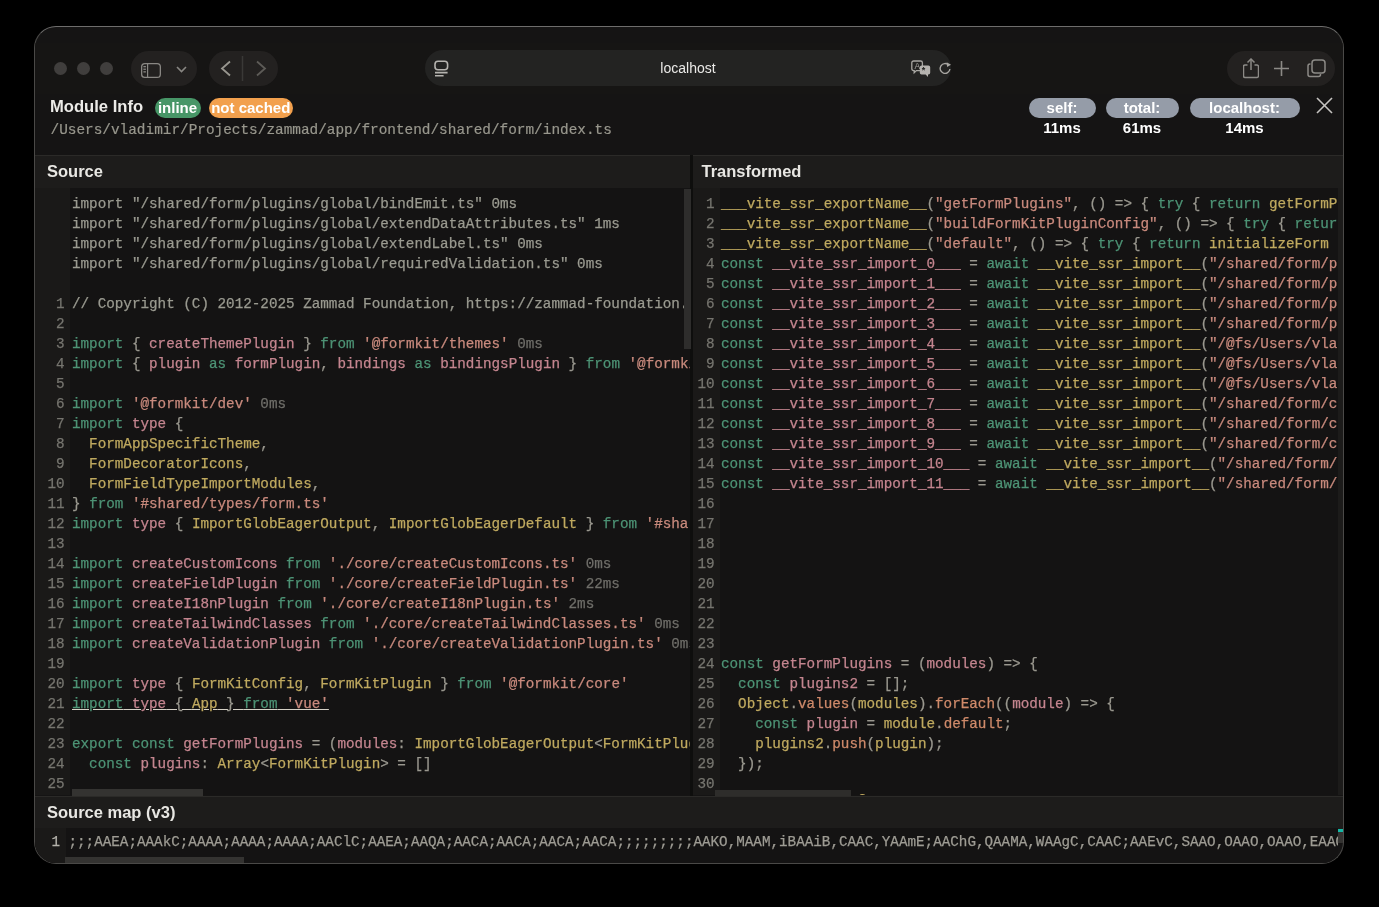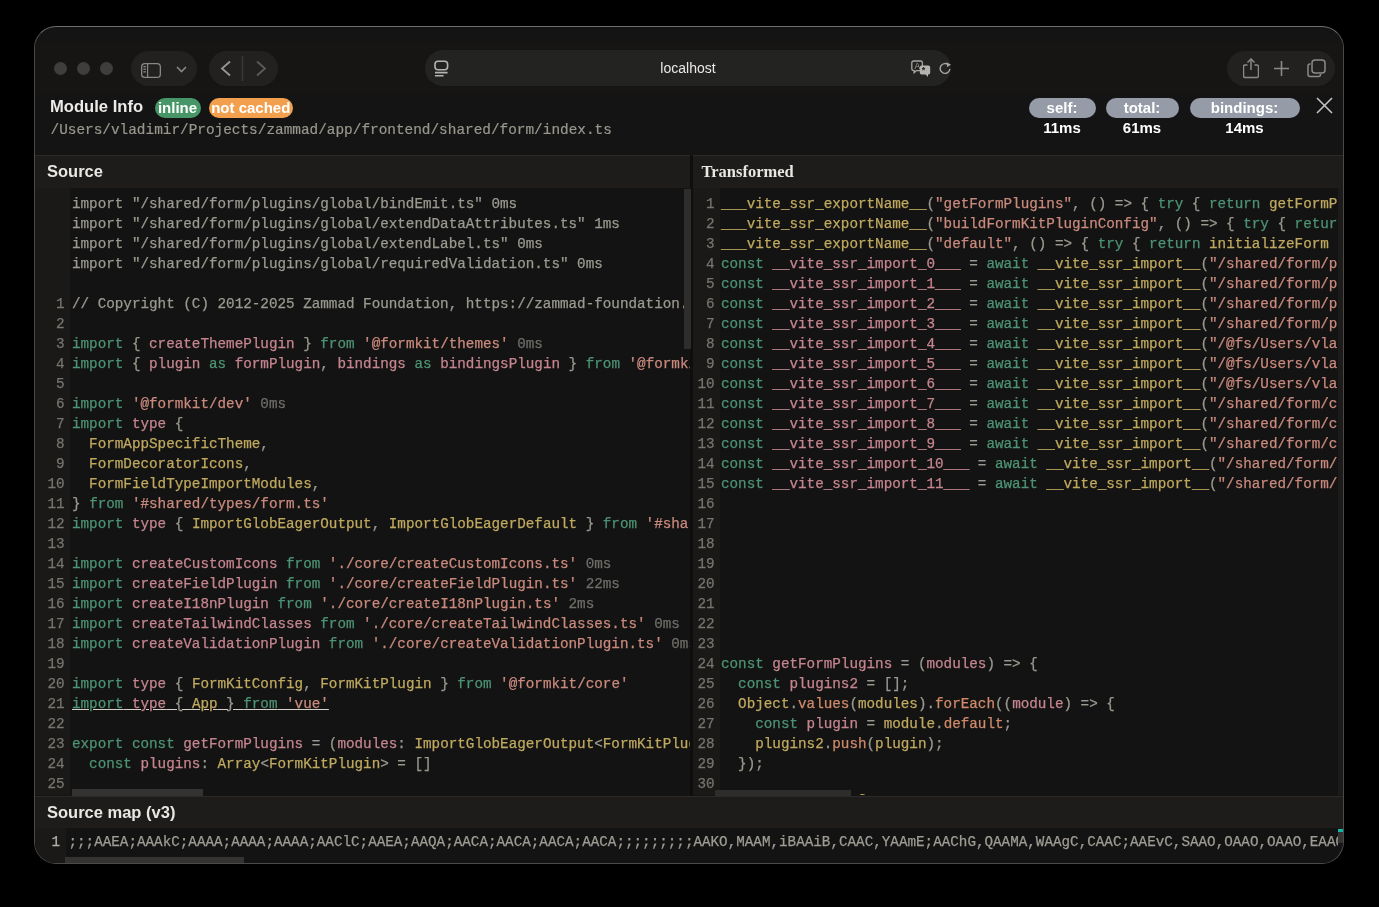--- a/index.html
+++ b/index.html
@@ -109,29 +109,29 @@
       <rect x="5" y="1" width="13" height="13" rx="3" fill="none" stroke="#8c8a86" stroke-width="1.5"></rect>
       <path d="M 3.5 5 H 3 a 2 2 0 0 0 -2 2 v 8.5 a 2 2 0 0 0 2 2 h 8.5 a 2 2 0 0 0 2 -2 V 15" fill="none" stroke="#8c8a86" stroke-width="1.5"></path>
     </svg>
   </div>
 
   <div class="mtitle">Module Info</div>
   <div class="badge" style="left:119.5px;width:46px;background:#479667;">inline</div>
   <div class="badge" style="left:173.5px;width:84.5px;background:#f2a04d;">not cached</div>
   <div class="badge" style="left:993.5px;width:67px;background:#959ca8;">self: 11ms</div>
   <div class="badge" style="left:1070.5px;width:73px;background:#959ca8;">total: 61ms</div>
-  <div class="badge" style="left:1154.5px;width:110px;background:#959ca8;">bindings: 14ms</div>
+  <div class="badge" style="left:1154.5px;width:110px;background:#959ca8;">localhost: 14ms</div>
   <svg class="xbtn" style="left:1281px;top:70px;" width="17" height="17" viewBox="0 0 17 17">
     <line x1="1" y1="1" x2="16" y2="16" stroke="#c6c4c1" stroke-width="1.6"></line>
     <line x1="16" y1="1" x2="1" y2="16" stroke="#c6c4c1" stroke-width="1.6"></line>
   </svg>
   <div class="path">/Users/vladimir/Projects/zammad/app/frontend/shared/form/index.ts</div>
 
   <div class="pband" style="left:0;top:128px;width:655px;padding:6px 0 0 12px;">Source</div>
-  <div class="pband" style="left:658px;top:128px;width:652px;padding:6px 0 0 8.5px;font-family:Liberation Serif, serif;">Transformed</div>
+  <div class="pband" style="left:658px;top:128px;width:652px;padding:6px 0 0 8.5px;">Transformed</div>
   <div class="gap" style="left:655px;top:128px;width:3px;height:641px;"></div>
 
   <div class="pcode" style="left:0;top:161px;width:655px;height:607px;"></div>
   <div class="pcode" style="left:0;top:161px;width:35px;height:607px;background:#1a1918;"></div>
   <div class="pcode" id="srcp" style="left:0;top:161px;width:655px;height:607px;padding-top:6px;background:transparent;">
       <div class="ln">
         <span class="no" style="width:35px;padding-right:5.5px;"></span>
         <span class="ct" style="padding-left:2px;"><span class="g">import "/shared/form/plugins/global/bindEmit.ts" 0ms</span></span>
       </div>
       <div class="ln">

